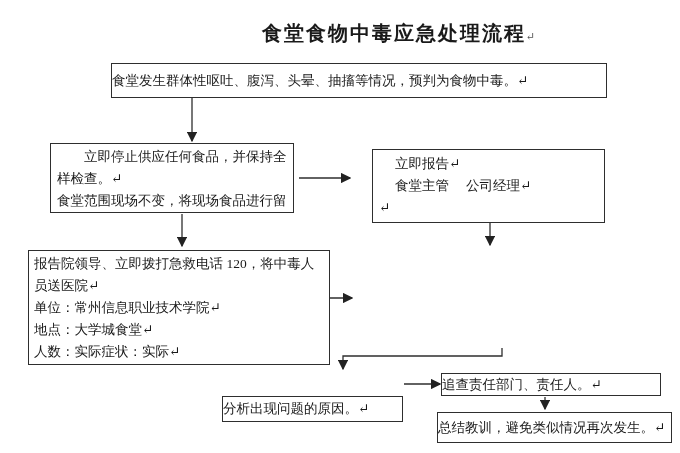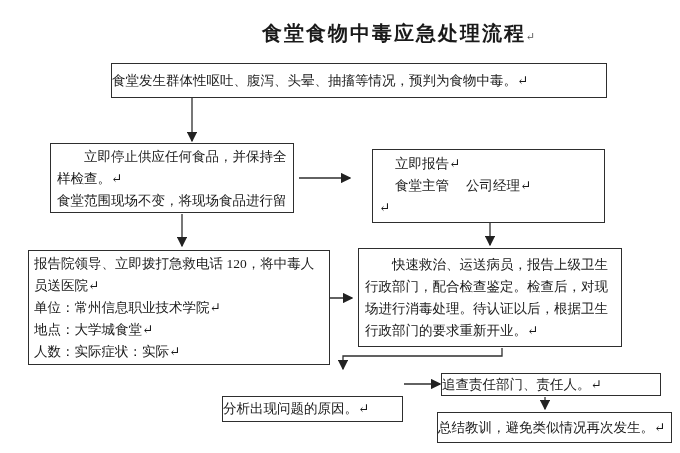--- a/index.html
+++ b/index.html
@@ -100,26 +100,20 @@
     <div class="line">报告院领导、立即拨打急救电话 120，将中毒人</div>
     <div class="line">员送医院↵</div>
     <div class="line">单位：常州信息职业技术学院↵</div>
     <div class="line">地点：大学城食堂↵</div>
     <div class="footer-split">
       <span>人数：实际</span>
       <span>症状：实际↵</span>
     </div>
   </div>
 
-  <div id="box-rescue" class="fbox">
-    <div class="line">　　快速救治、运送病员，报告上级卫生</div>
-    <div class="line">行政部门，配合检查鉴定。检查后，对现</div>
-    <div class="line">场进行消毒处理。待认证以后，根据卫生</div>
-    <div class="line">行政部门的要求重新开业。↵</div>
-  </div>
 
   <div id="box-analyze" class="fbox center-line">
     <div class="line">分析出现问题的原因。↵</div>
   </div>
 
   <div id="box-trace" class="fbox center-line">
     <div class="line">追查责任部门、责任人。↵</div>
   </div>
 
   <div id="box-summary" class="fbox center-line">

